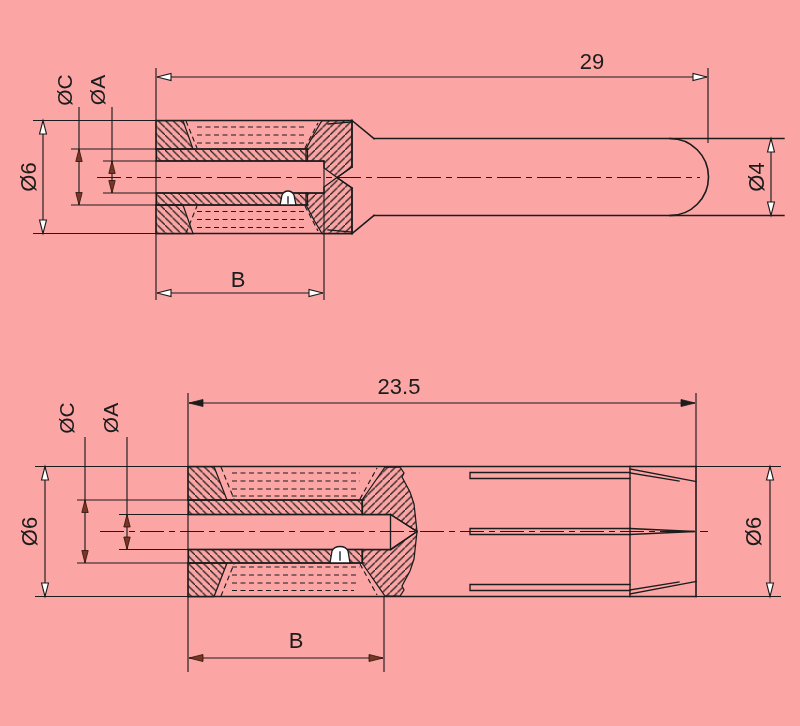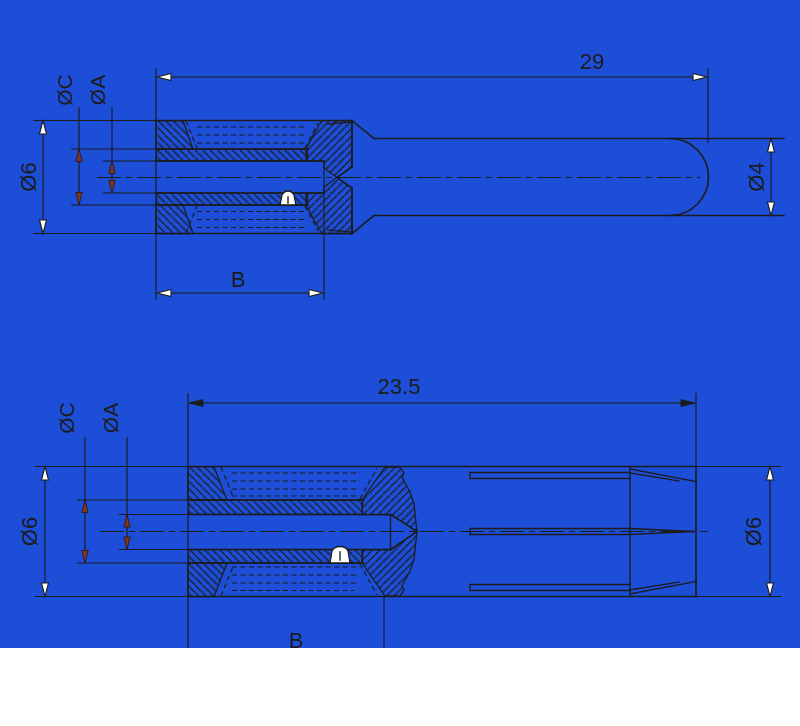--- a/index.html
+++ b/index.html
@@ -1,16 +1,16 @@
 <!DOCTYPE html>
 <html><head>
 <meta charset="utf-8">
 <style>
   html,body{margin:0;padding:0;background:#ffffff;}
-  .stage{width:800px;height:648px;position:relative;background:#1d4ed8;overflow:hidden;}
+  .stage{width:800px;height:726px;position:relative;background:#fca5a5;overflow:hidden;}
   svg{display:block;}
   .obj{stroke:#1c1c1c;stroke-width:1.6;fill:none;stroke-linecap:square;}
   .med{stroke:#1c1c1c;stroke-width:1.35;fill:none;stroke-linecap:square;}
   .dim{stroke:#1c1c1c;stroke-width:1.15;fill:none;stroke-linecap:butt;}
   .dash{stroke:#1c1c1c;stroke-width:1.15;fill:none;stroke-dasharray:5 3.5;}
   .cl{stroke:#1c1c1c;stroke-width:1.2;fill:none;stroke-dasharray:24 5 6 5;}
   .hb{fill:url(#hb);stroke:#1c1c1c;stroke-width:1.25;}
   .hf{fill:url(#hf);stroke:#1c1c1c;stroke-width:1.25;}
   .openarr{fill:#ffffff;stroke:#1c1c1c;stroke-width:1.1;}
   .blackarr{fill:#1c1c1c;stroke:#1c1c1c;stroke-width:0.8;}

